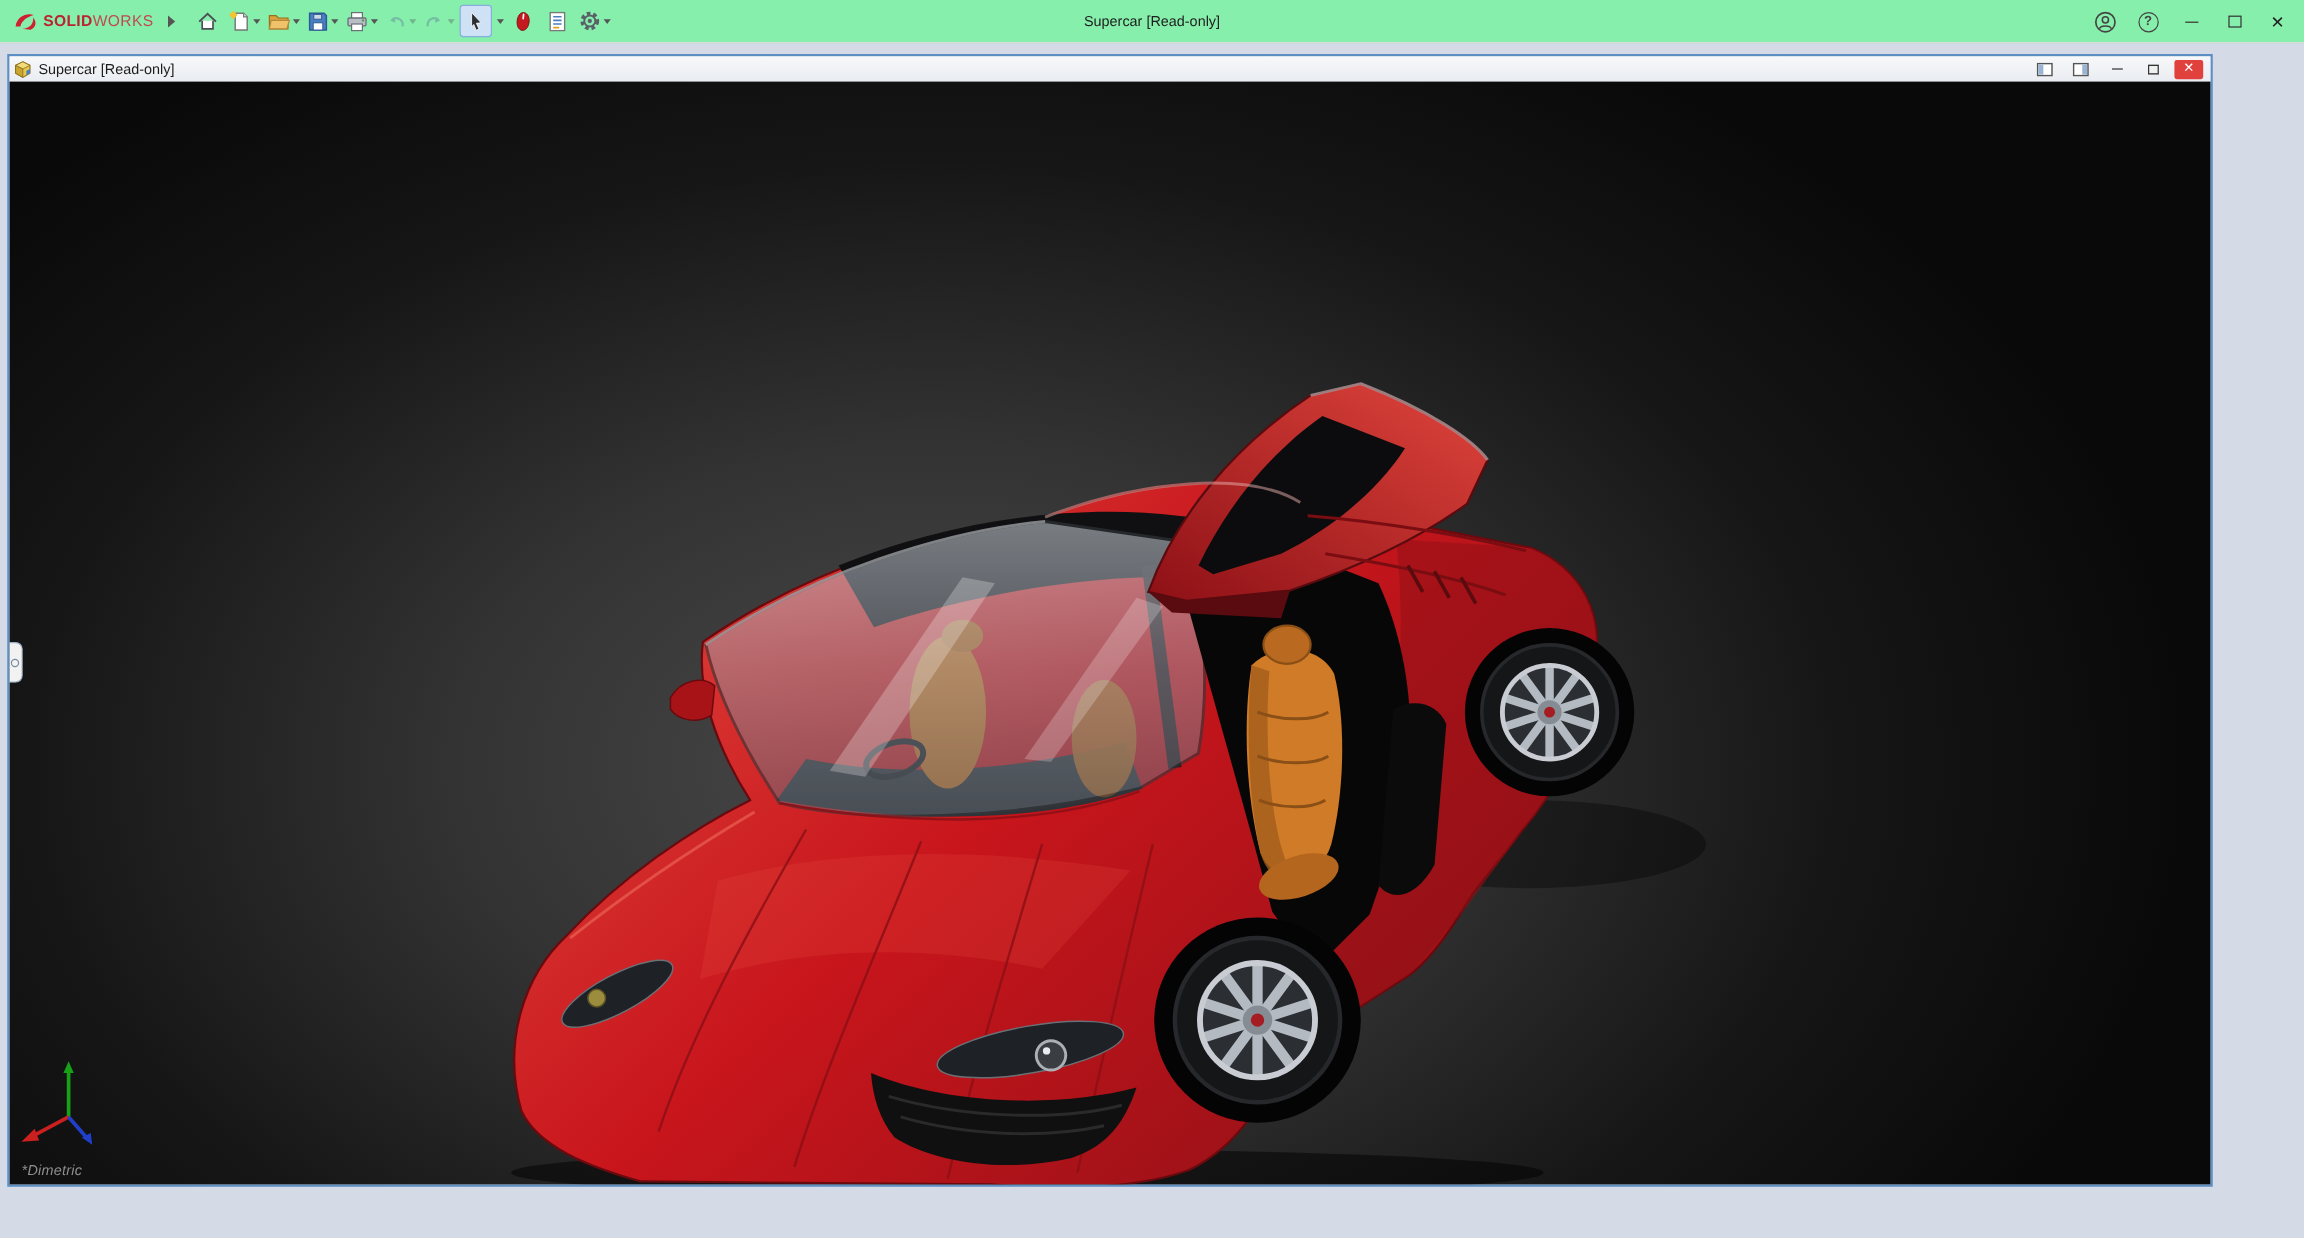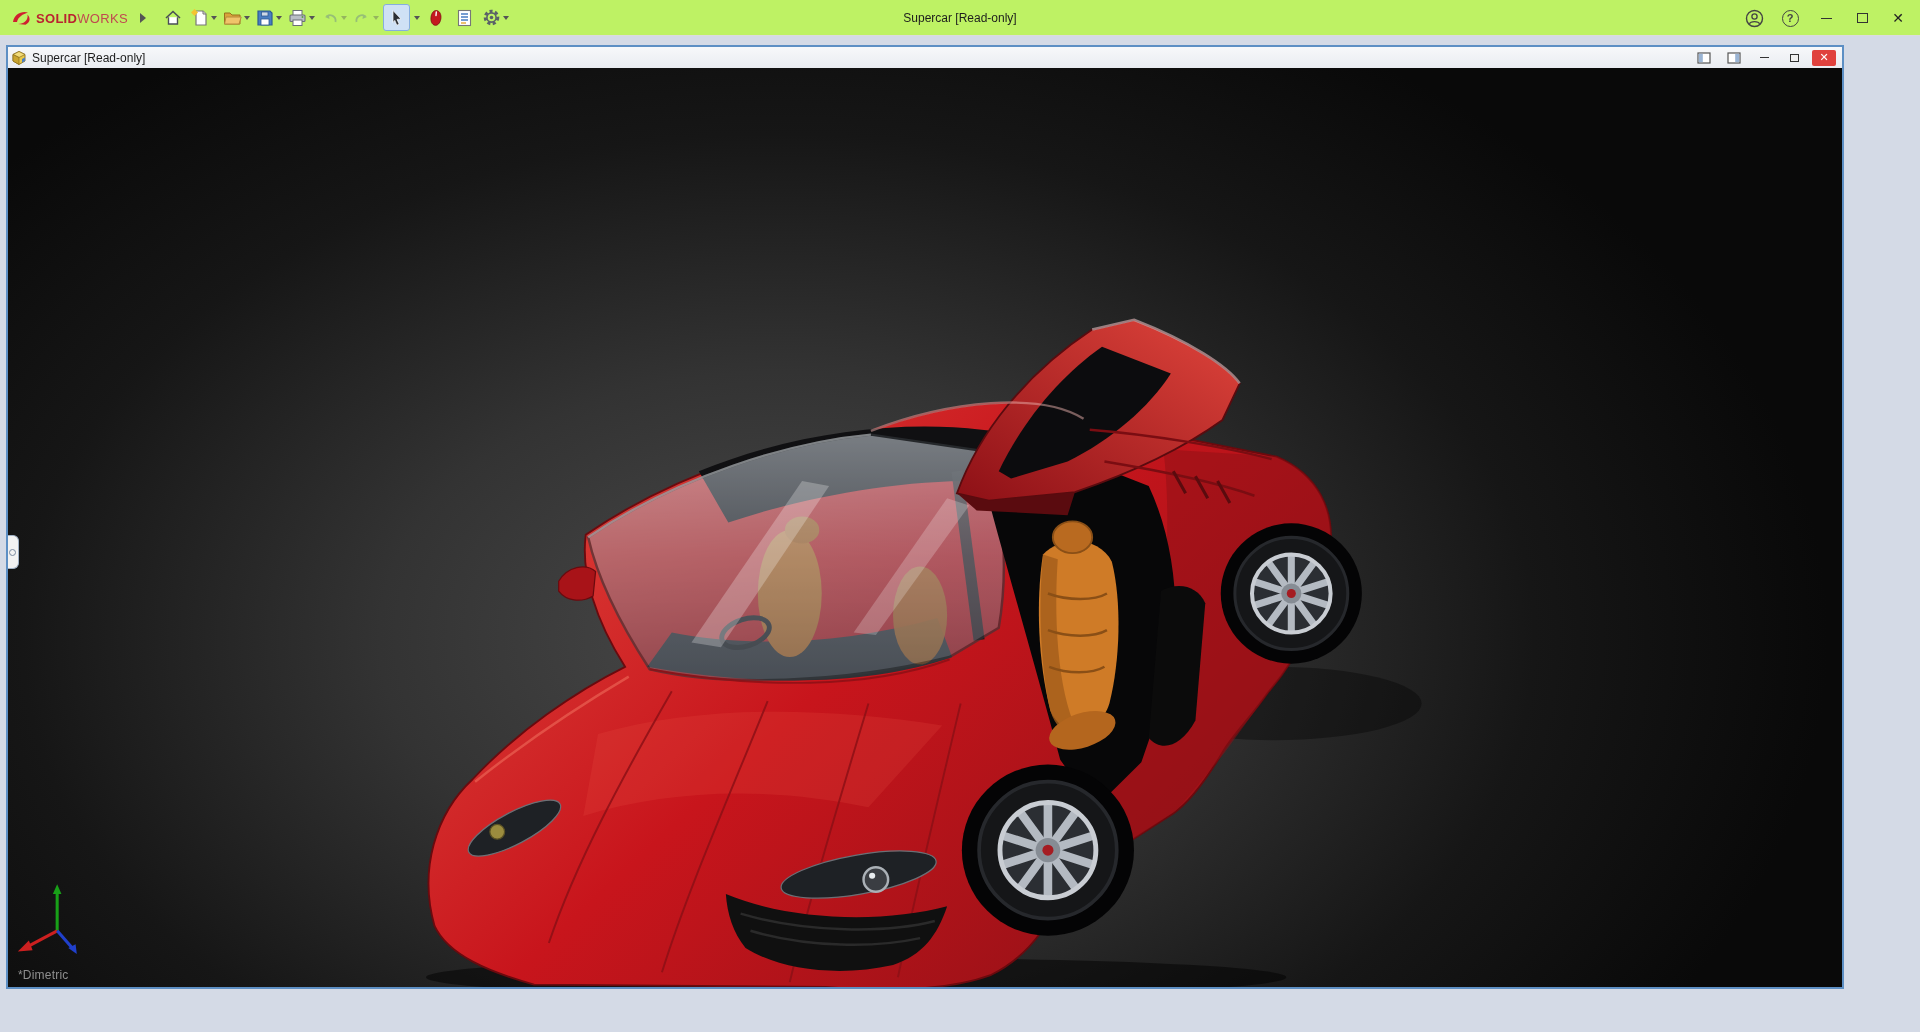--- a/index.html
+++ b/index.html
@@ -2,21 +2,21 @@
 <html style="--car-red: #c8151c; --car-red-dark: #8d1016; --car-red-bright: #e0453c; --seat-orange: #cf7b27; --doc-border: #5d8fc4; --close-red: #e0413d; --accent-select: #cfe1f5;"><head>
 <meta charset="utf-8">
 <style>
   * { margin:0; padding:0; box-sizing:border-box; }
   html,body { width:1920px; height:1032px; overflow:hidden;
     font-family:"Liberation Sans", sans-serif; background:#d4dae6; }
   .app { position:absolute; inset:0; width:1920px; height:1032px; }
 
   
   .titlebar { position:absolute; top:0; left:0; width:100%; height:36px;
-    background:#bef264; border-bottom:1px solid #dcdcdc;
+    background:#86efac; border-bottom:1px solid #dcdcdc;
     display:flex; align-items:center; }
   .brand { display:flex; align-items:center; gap:4px; padding:0 8px 0 10px; }
   .brand-solid { font-size:13px; font-weight:700; color:#ba2430; letter-spacing:.3px; }
   .brand-works { font-size:13px; font-weight:400; color:#c04a50; letter-spacing:.3px; }
   .menu-chevron { width:0; height:0; border-top:5px solid transparent;
     border-bottom:5px solid transparent; border-left:6px solid #555;
     margin:0 14px 0 4px; cursor:pointer; }
   .tb-group { display:flex; align-items:center; gap:2px; }
   .tbtn { height:27px; min-width:27px; display:flex; align-items:center;
     justify-content:center; border-radius:3px; cursor:pointer; padding:0 2px; }
@@ -50,21 +50,21 @@
   .dbtn.close { background:var(--close-red,#e0413d); }
   .dbtn.close span { color:#fff; font-size:11px; line-height:1; }
   .d-min { width:9px; border-bottom:1.6px solid #333; height:1px; display:block; }
   .d-restore { position:relative; width:9px; height:8px; display:block; }
   .d-restore::before { content:""; position:absolute; right:0; top:0; width:7px; height:6px; border:1.2px solid #333; }
   .d-restore::after { content:""; position:absolute; left:0; bottom:0; width:7px; height:6px; border:1.2px solid #333; background:#f0f0f0; }
 
   
   .viewport { position:absolute; left:0; right:0; top:21px; bottom:0; overflow:hidden;
     background:radial-gradient(ellipse 1050px 700px at 42% 62%, #4a4a4a 0%, #333333 38%, #161616 72%, #090909 100%);
-    cursor:default; }
+    cursor:default;font-style:italic; }
   .viewport svg.scene { width:100%; height:100%; display:block; }
   .view-label { position:absolute; left:10px; bottom:5px; font-size:12px;
     color:#8f8f8f; letter-spacing:.2px; }
   .panel-tab { position:absolute; left:-2px; top:467px; width:13px; height:34px;
     background:#f2f2f2; border:1px solid #9fb0c4; border-left:none;
     border-radius:0 6px 6px 0; cursor:pointer; display:flex; align-items:center; justify-content:center; }
   .panel-tab::before { content:""; width:5px; height:5px; border-radius:50%;
     border:1px solid #7a8aa0; display:block; }
 </style>
 </head>

